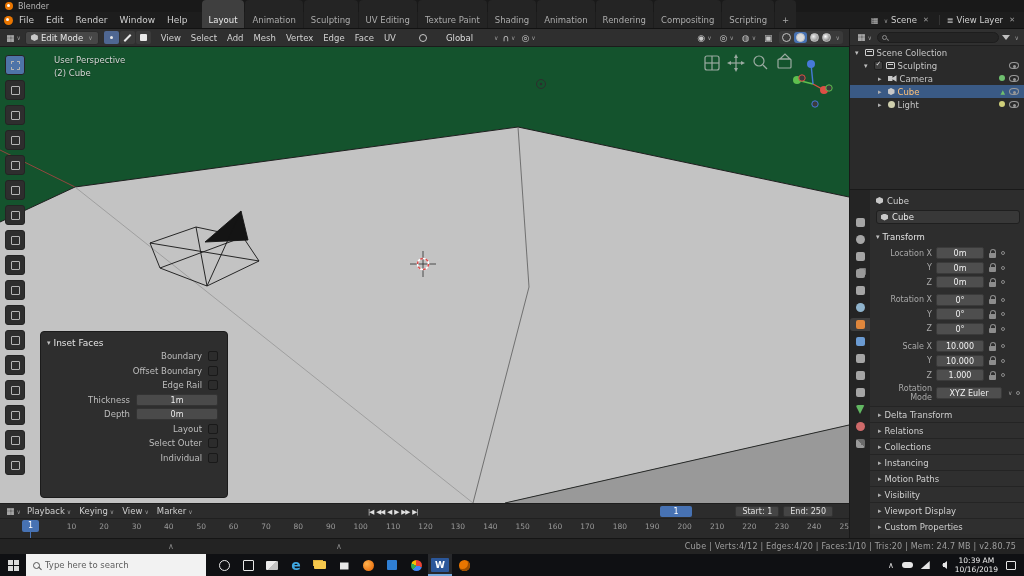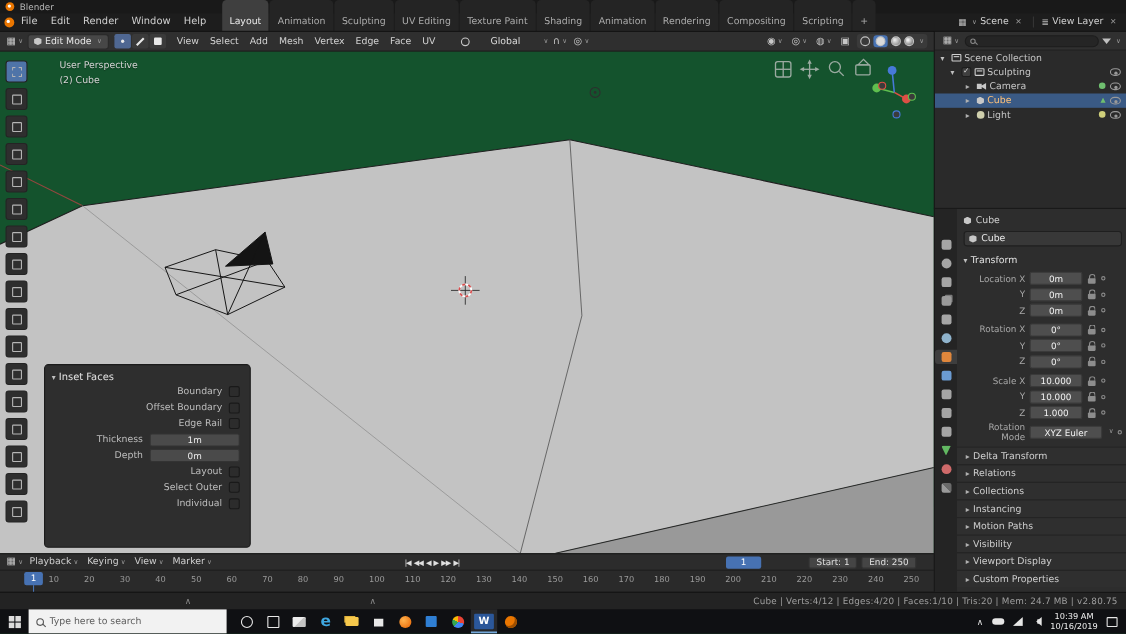--- a/index.html
+++ b/index.html
@@ -75,21 +75,21 @@
   
   .timeline-bar{position:absolute;top:503px;left:0;width:849px;height:15px;background:#2c2c2c;border-top:1px solid #1e1e1e;display:flex;align-items:center;padding:0 4px}
   .tl-menu{display:flex;align-items:center;padding:0 4px;font-size:8.5px;color:#cfcfcf}
   .transport{position:absolute;left:368px;top:0;height:15px;display:flex;align-items:center;gap:3px}
   .tr-btn{font-size:6.5px;color:#e0e0e0;letter-spacing:-1px}
   .frame-field{position:absolute;left:660px;top:2px;width:32px;height:11px;background:#4772b3;border-radius:2px;color:#fff;font-size:8px;text-align:center;line-height:11px}
   .range-fields{position:absolute;right:16px;top:2px;display:flex;gap:4px}
   .range{height:11px;background:#454545;border:1px solid #333;border-radius:2px;padding:0 6px;font-size:8px;line-height:10px;color:#e0e0e0}
   .ruler{position:absolute;top:518px;left:0;width:849px;height:20px;background:#2a2a2a;border-top:1px solid #202020;overflow:hidden}
   .ticks{position:absolute;left:44px;top:3px;display:flex}
-  .tick{width:32.4px;text-align:left;font-size:7.5px;color:#9a9a9a}
+  .tick{width:32.4px;text-align:right;font-size:7.5px;color:#9a9a9a}
   .playhead{position:absolute;left:22px;top:1px;width:17px;height:12px;background:#4772b3;border-radius:2px;color:#fff;font-size:8px;text-align:center;line-height:12px;z-index:2}
   .playhead::after{content:"";position:absolute;left:8px;top:12px;width:1px;height:8px;background:#4772b3}
 
   
   .statusbar{position:absolute;top:538px;left:0;right:0;height:16px;background:#232323;border-top:1px solid #151515;display:flex;align-items:center;font-size:8px;color:#9f9f9f}
   .status-text{margin-left:auto;padding-right:8px;letter-spacing:.2px}
   .sb-arrow{position:absolute;top:3px;font-size:8px;color:#8a8a8a}
 
   
   .taskbar{position:absolute;top:554px;left:0;right:0;height:22px;background:#0f1013;display:flex;align-items:center}

